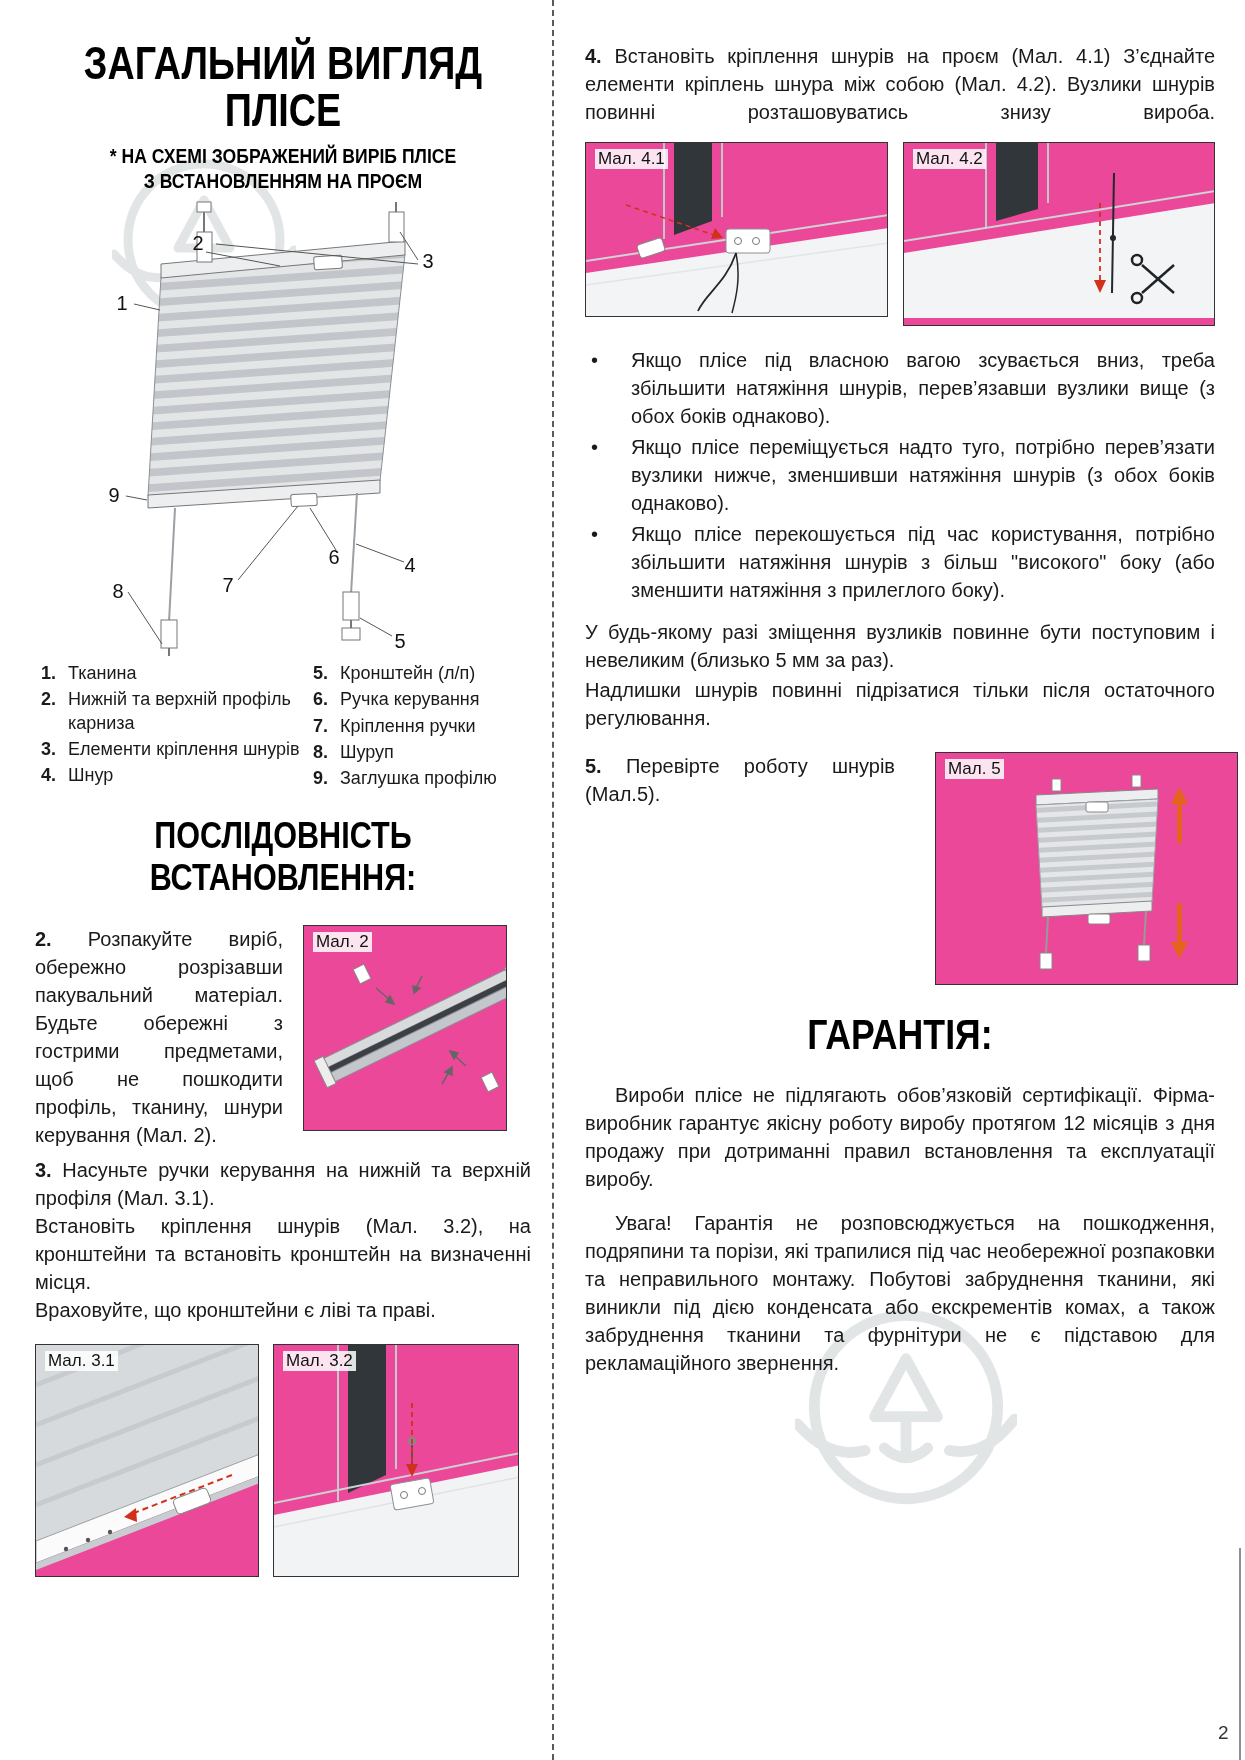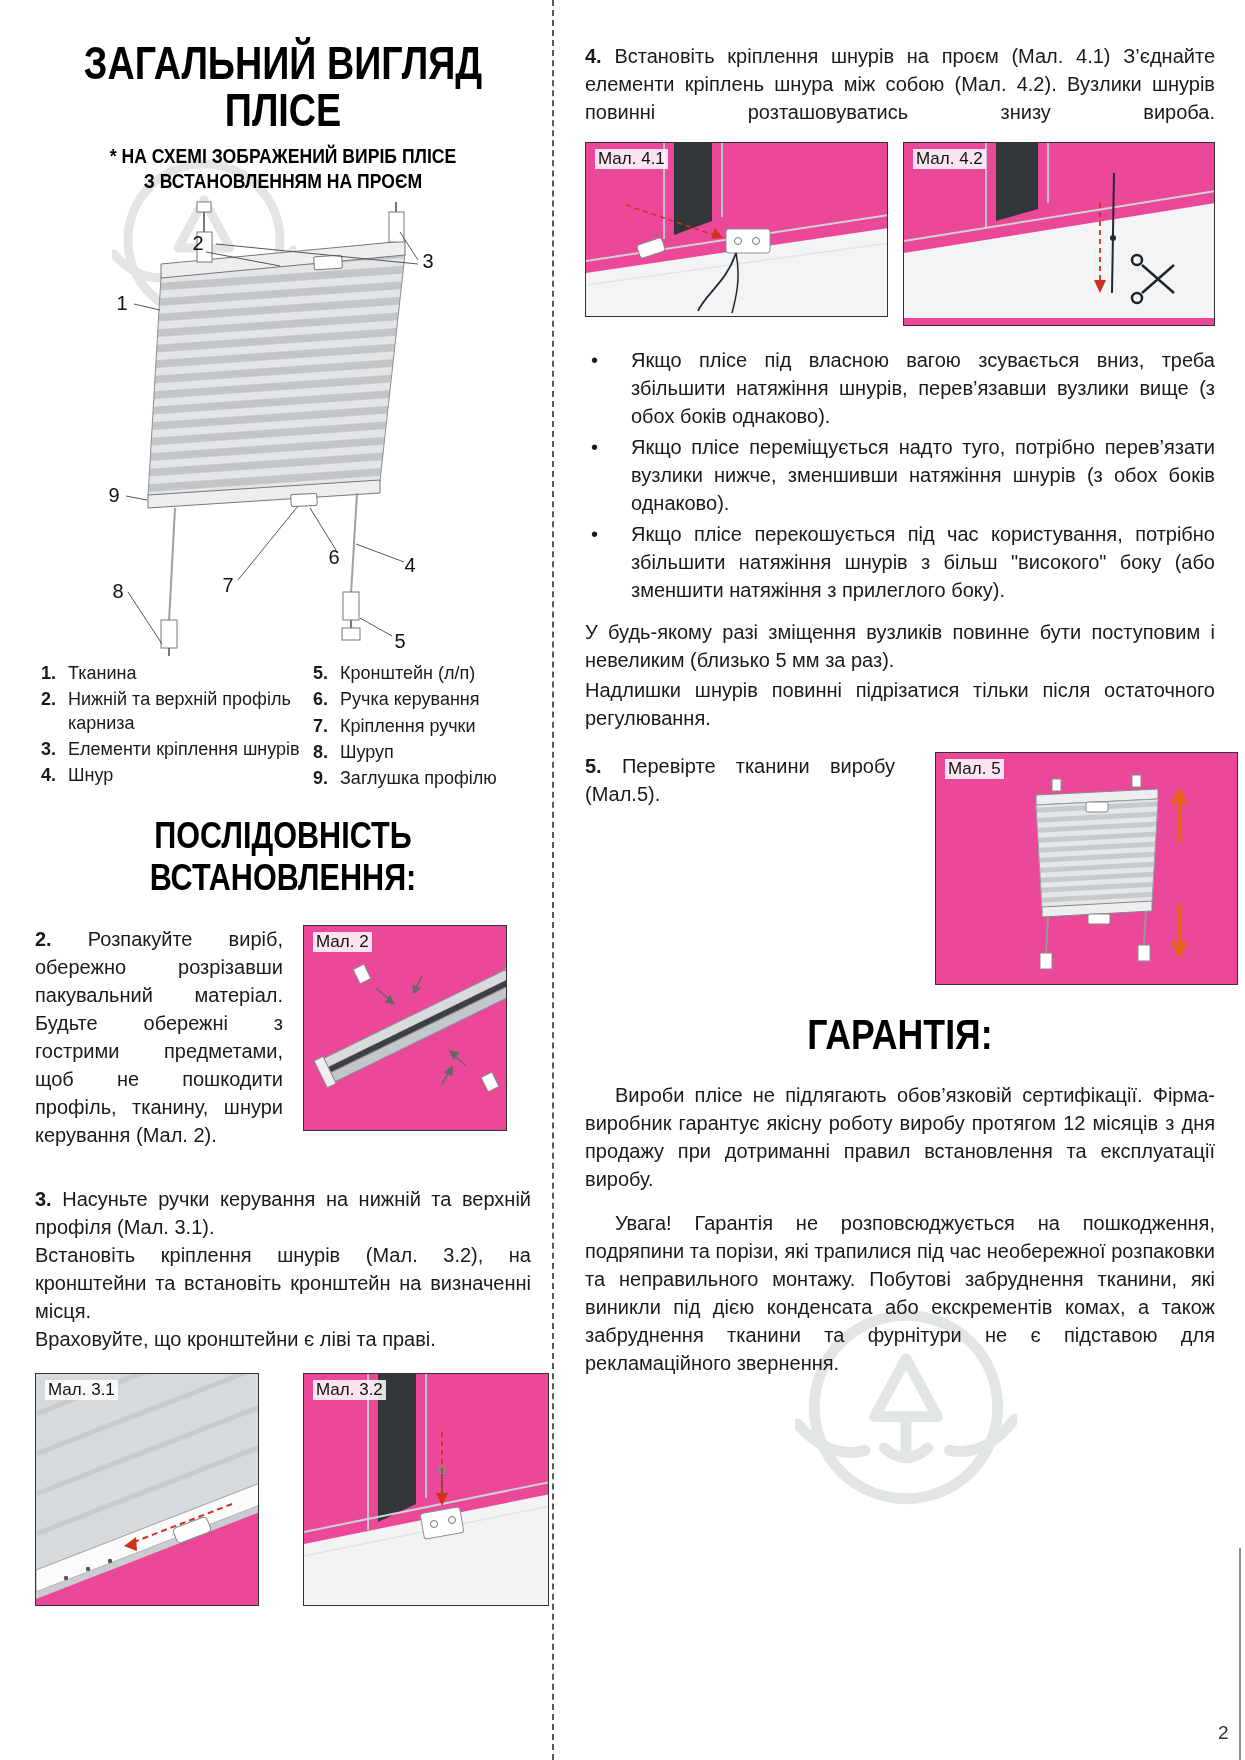--- a/index.html
+++ b/index.html
@@ -43,22 +43,22 @@
   .figbox svg { position:absolute; inset:0; }
   .figlabel { position:absolute; top:6px; left:9px; font-size:17px; color:#111;
     background:rgba(255,255,255,.85); padding:0 3px; z-index:2; }
   .fb-2  { width:204px; height:206px; }
   .fb-31 { width:224px; height:233px; }
   .fb-32 { width:246px; height:233px; }
   .fb-41 { width:303px; height:175px; }
   .fb-42 { width:312px; height:184px; }
   .fb-5  { width:303px; height:233px;margin-left:20px; }
 
-  .step3 { margin-top:36px; }
-  .figrow3 { display:flex; gap:44px; margin-top:20px; }
+  .step3 { margin-top:7px; }
+  .figrow3 { display:flex; gap:14px; margin-top:20px; }
 
   .step4 { margin-top:42px; }
   .figrow4 { display:flex; gap:15px; margin-top:16px; }
 
   .bullets { list-style:none; margin-top:20px; }
   .bullets li { position:relative; padding-left:46px; margin-bottom:3px;
     font-size:20px; line-height:1.4; text-align:justify; }
   .bullets li .bmark { position:absolute; left:6px; top:0; font-size:20px; }
 
   .after-bullets { margin-top:14px; }
@@ -350,21 +350,21 @@
   <ul class="bullets">
     <li><span class="bmark">•</span><span>Якщо плісе під власною вагою зсувається вниз, треба збільшити натяжіння шнурів, перев’язавши вузлики вище (з обох боків однаково).</span></li>
     <li><span class="bmark">•</span><span>Якщо плісе переміщується надто туго, потрібно перев’язати вузлики нижче, зменшивши натяжіння шнурів (з обох боків однаково).</span></li>
     <li><span class="bmark">•</span><span>Якщо плісе перекошується під час користування, потрібно збільшити натяжіння шнурів з більш "високого" боку (або зменшити натяжіння з прилеглого боку).</span></li>
   </ul>
 
   <p class="body after-bullets">У будь-якому разі зміщення вузликів повинне бути поступовим і невеликим (близько 5 мм за раз).</p>
   <p class="body after-bullets2">Надлишки шнурів повинні підрізатися тільки після остаточного регулювання.</p>
 
   <div class="step5-row">
-    <p class="body step5-text"><b>5.</b><span> Перевірте тканини виробу (Мал.5).</span></p>
+    <p class="body step5-text"><b>5.</b><span> Перевірте роботу шнурів (Мал.5).</span></p>
     <div class="figbox fb-5">
       <div class="figlabel">Мал. 5</div>
       <svg width="290" height="233" viewBox="0 0 290 233">
         <defs>
           <pattern id="pleats5" patternUnits="userSpaceOnUse" width="24" height="10" patternTransform="rotate(-3)">
             <rect width="24" height="5" fill="#c6cace"></rect>
             <rect y="5" width="24" height="5" fill="#e4e6e8"></rect>
           </pattern>
         </defs>
         <rect x="116" y="26" width="9" height="12" fill="#fff" stroke="#888"></rect>

